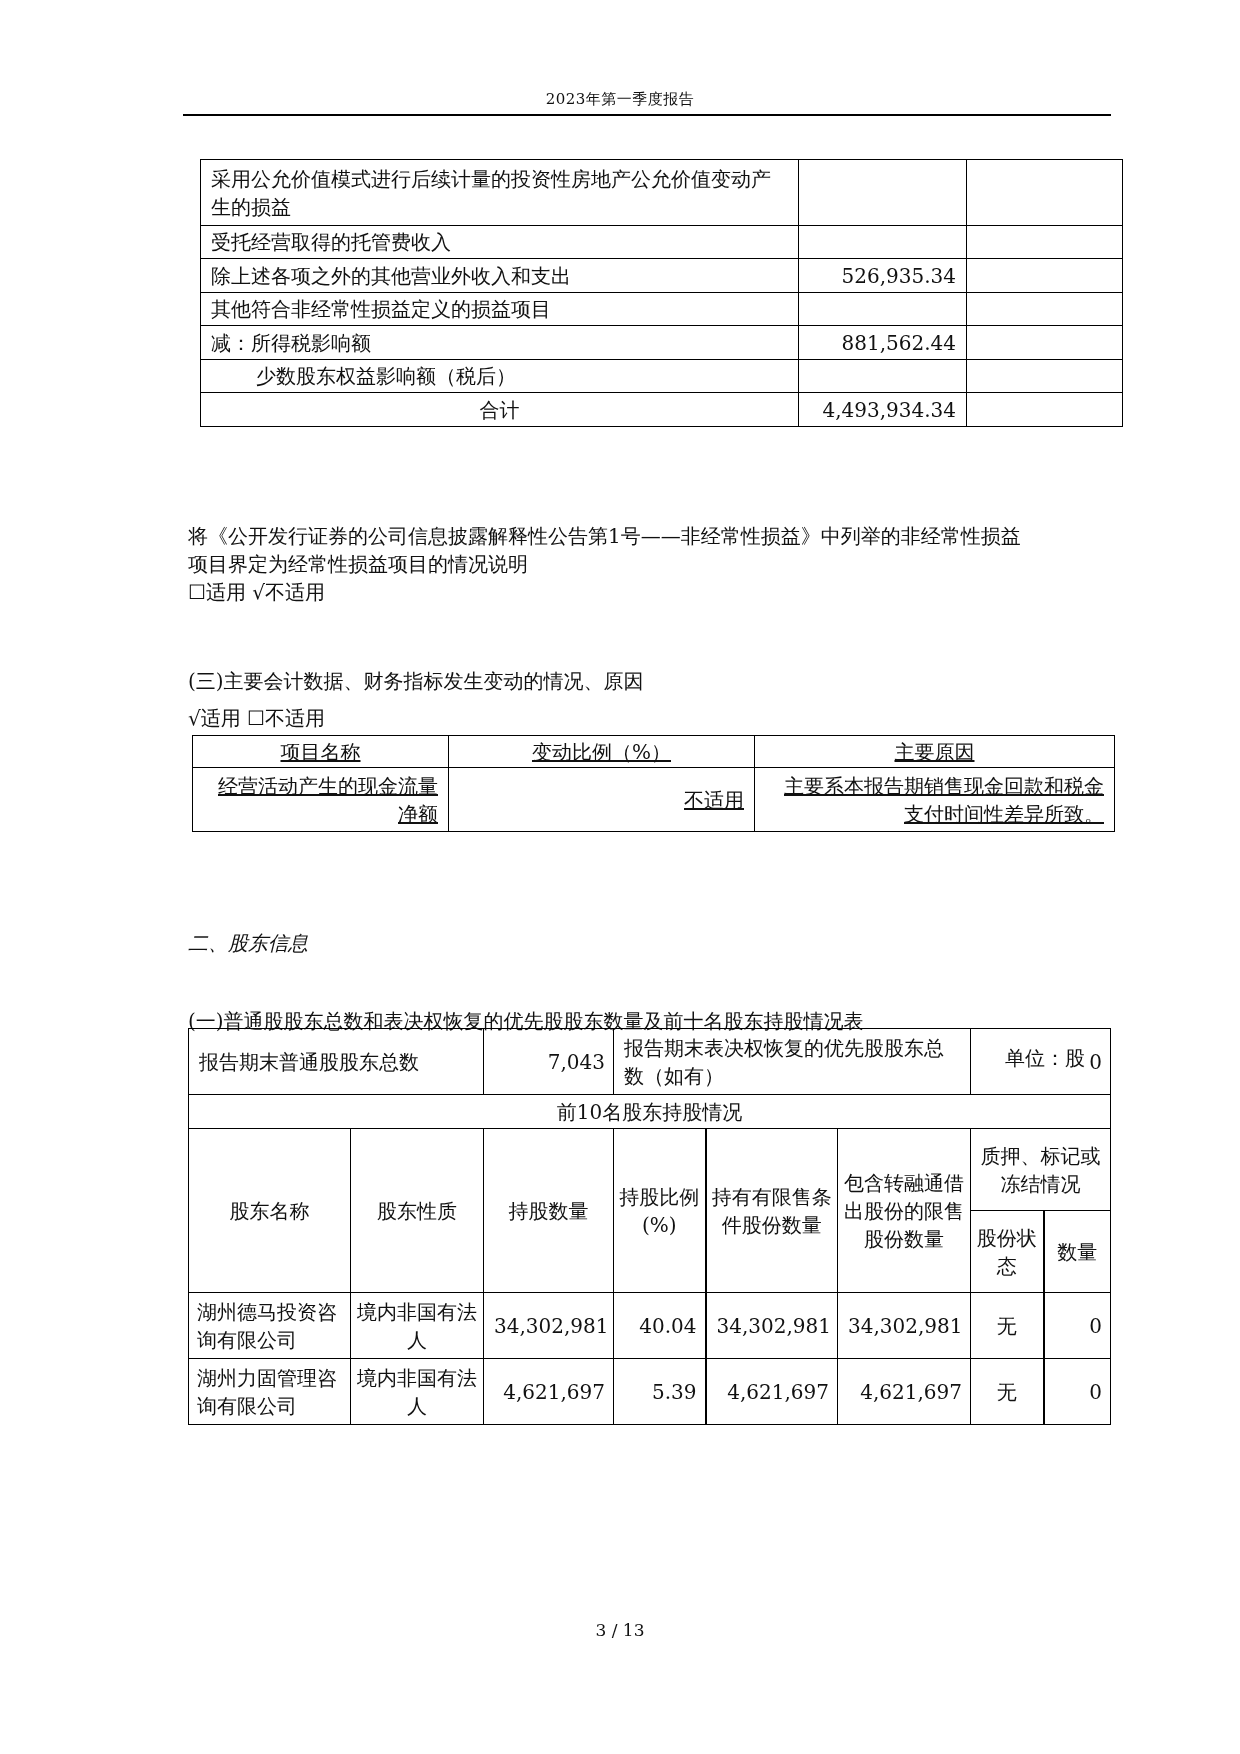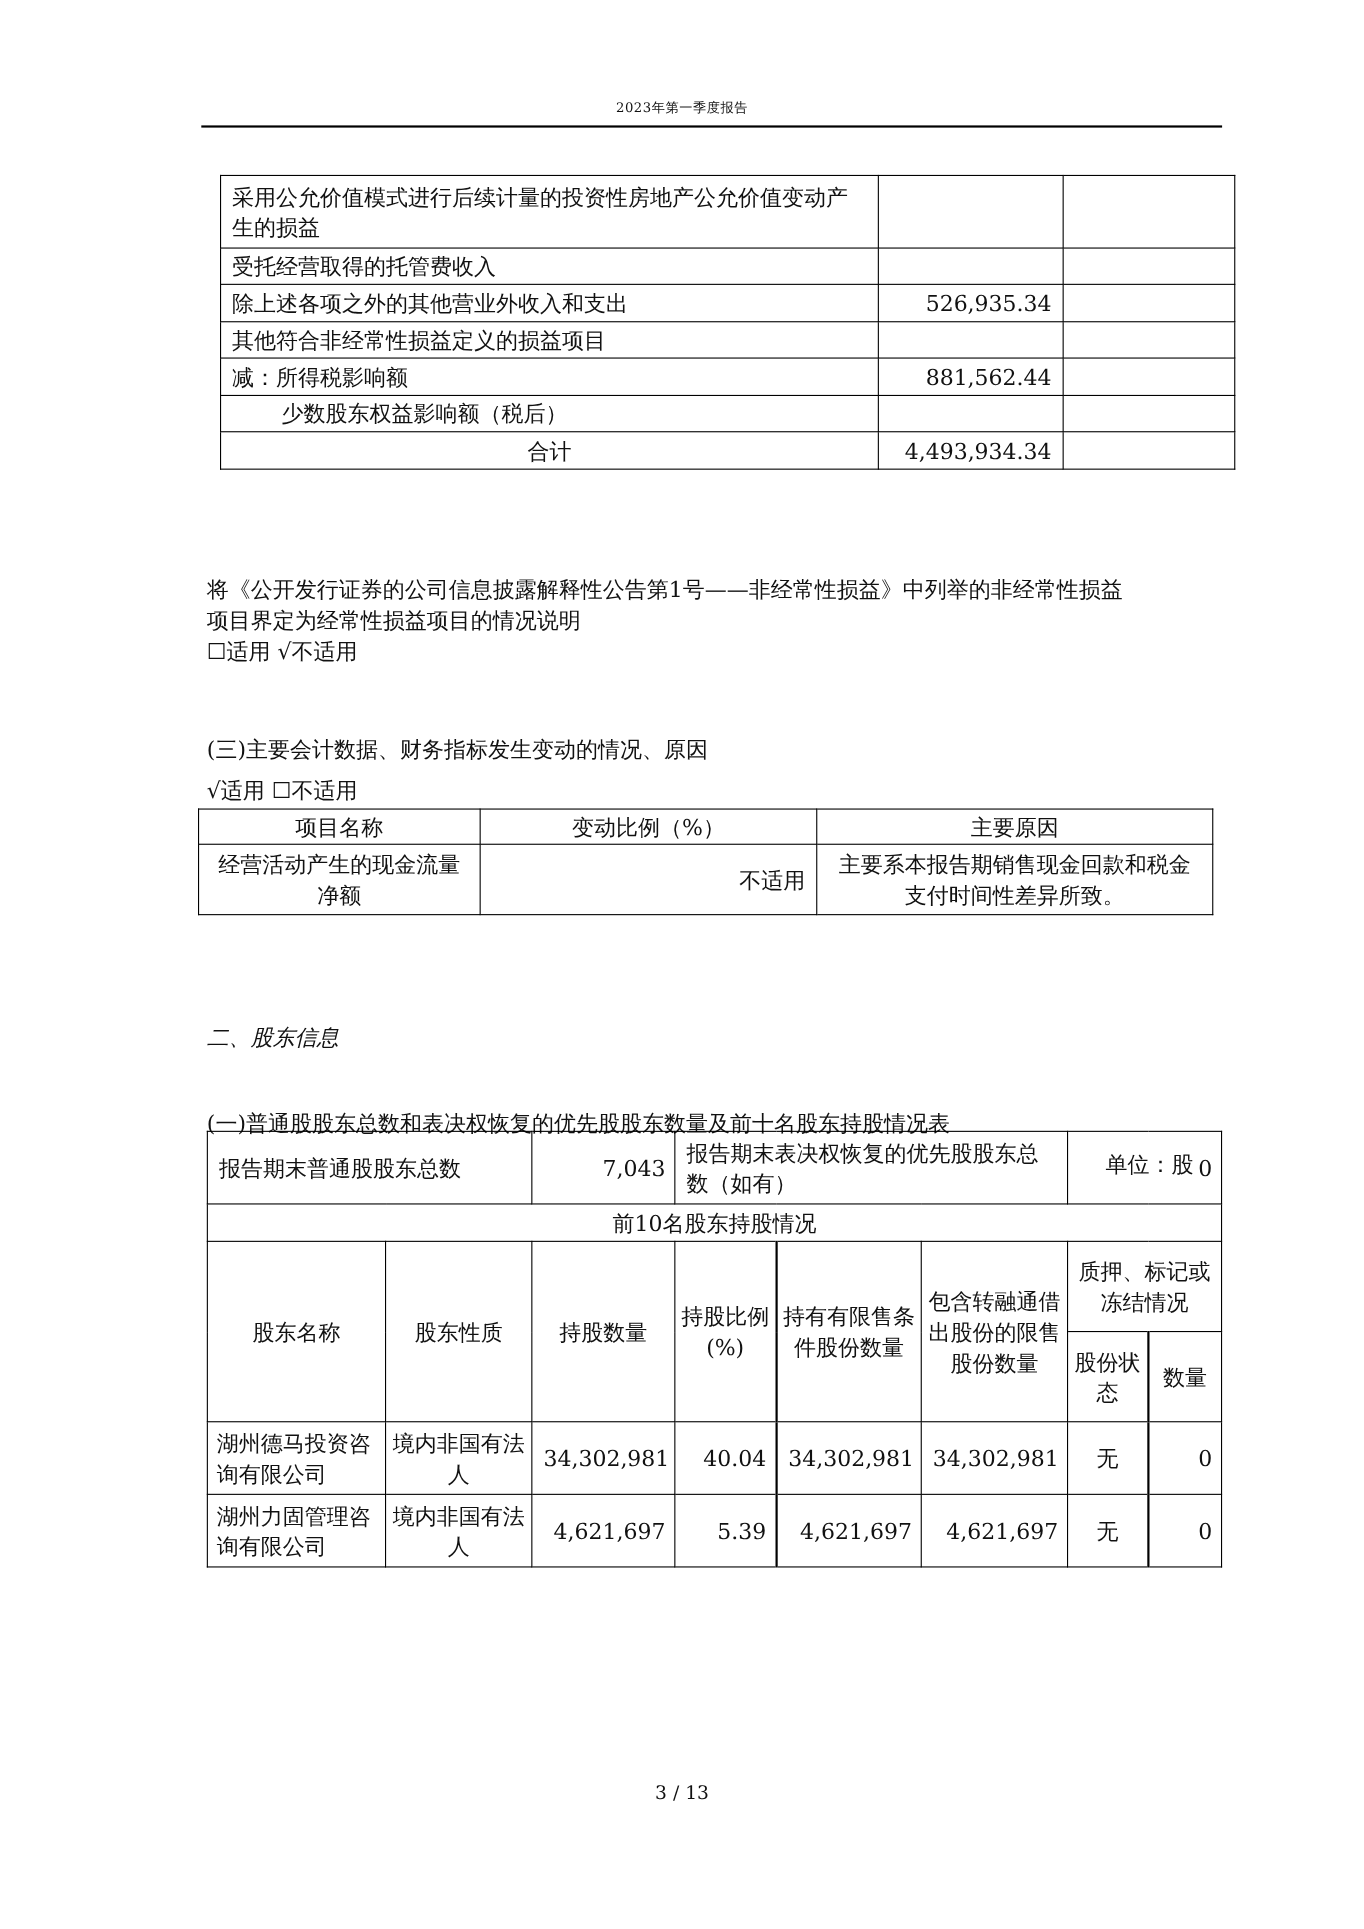--- a/index.html
+++ b/index.html
@@ -3,35 +3,35 @@
 <meta charset="utf-8">
 <style>
   html, body { margin: 0; padding: 0; background: #ffffff; }
   body {
     width: 1240px; height: 1754px; position: relative; overflow: hidden;
     font-family: "DejaVu Serif", "Liberation Serif", serif;
     color: #111111; font-size: 20px;
   }
   .abs { position: absolute; }
   .header-title {
-    left: 0; width: 1240px; top: 90px; text-align: center; font-size: 12px;
+    left: 0; width: 1240px; top: 90px; text-align: center; font-size: 15px;
     letter-spacing: 0.5px;
   }
   .header-rule {
     left: 183px; width: 928px; top: 114px; height: 0; border-top: 2.5px solid #000;
   }
   table { border-collapse: collapse; table-layout: fixed; }
   td { border: 1.3px solid #000; padding: 0 10px; vertical-align: middle; line-height: 28px; font-size: 20px; }
   .t1 { left: 200px; top: 159px; width: 922px; }
   .t1 td.num { text-align: right; }
   .t1 td.indent { padding-left: 55px; }
   .t1 td.center { text-align: center; }
   .para { left: 188px; font-size: 20px; line-height: 28px; }
-  .t2 { left: 180px; top: 735px; width: 922px; }
-  .t2 td { text-align: center; }
+  .t2 { left: 192px; top: 735px; width: 922px; text-decoration: underline; }
+  .t2 td { text-align: right; }
   .t2 td.center { text-align: center; }
   .t2 td.right { text-align: right; }
   .t3 { left: 188px; top: 1028px; width: 922px; }
   .t3 td.center { text-align: center; padding: 0 4px; }
   .t3 td.right { text-align: right; padding-right: 8px; }
   .t3 td.left { text-align: left; }
   .bold-left { border-left: 2.5px solid #000 !important; }
   .footer { left: 0; width: 1240px; top: 1620px; text-align: center; font-size: 17px; }
 </style>
 </head>

